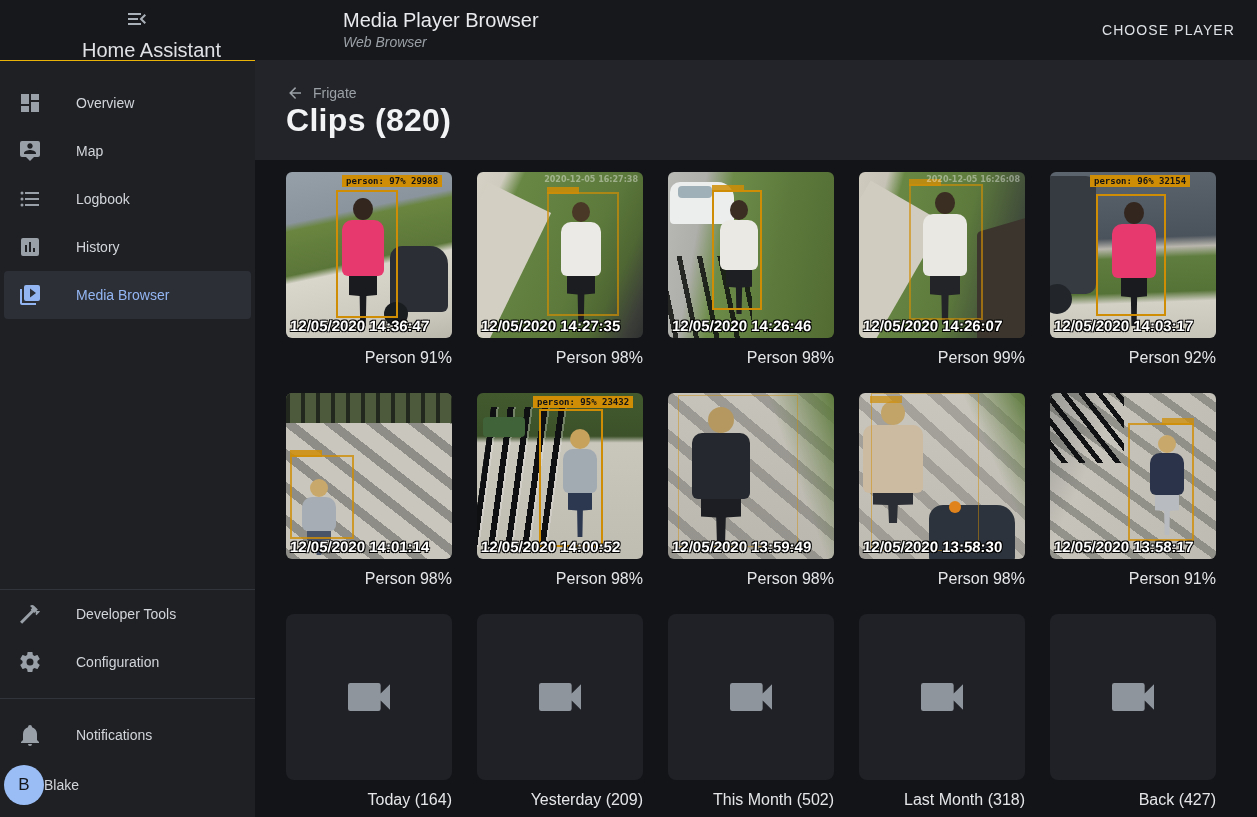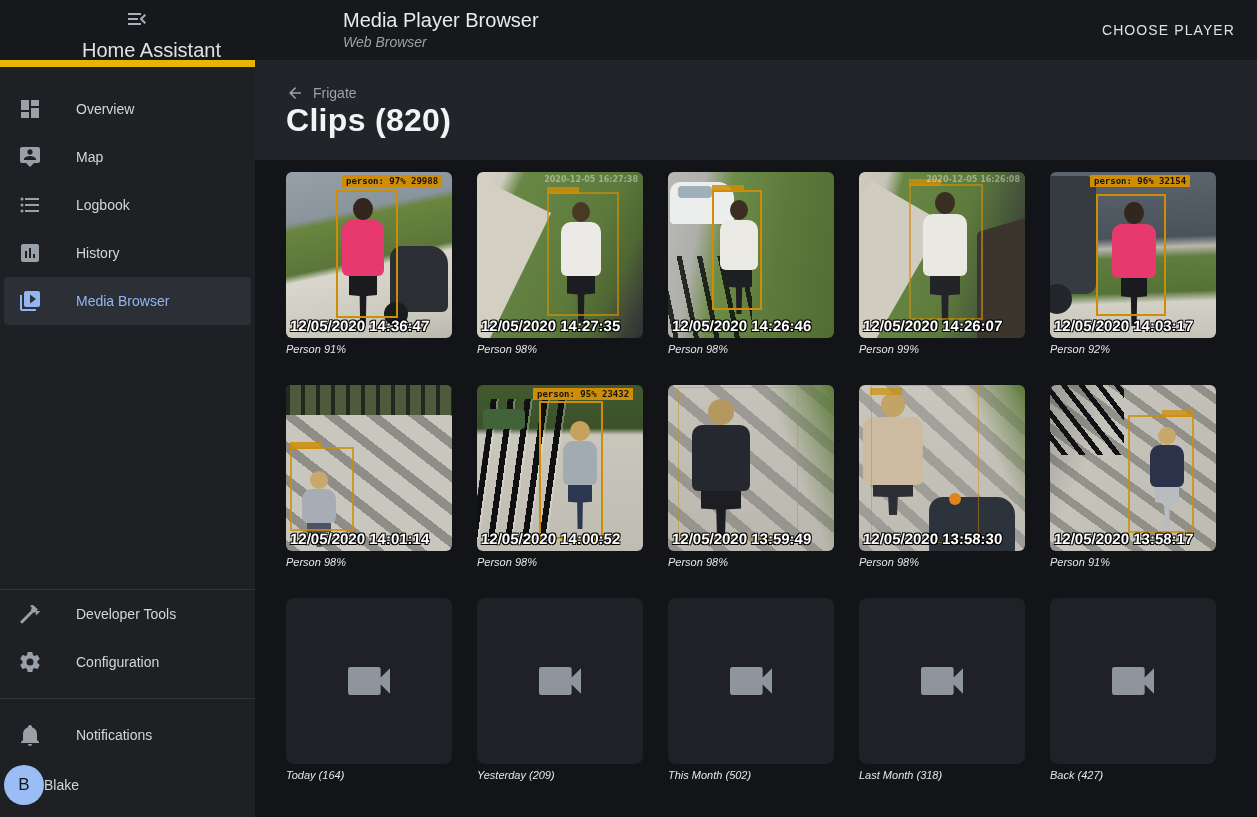--- a/index.html
+++ b/index.html
@@ -17,21 +17,21 @@
   .panel-title { color:#e8eaed; font-size:20px;text-align:right; }
   .panel-subtitle { color:#9aa0a6; font-size:14px; margin-top:2px; cursor:pointer;font-style:italic; }
   .choose-btn { margin-left:auto; margin-right:14px; background:transparent; border:none;
                 color:#dde0e4; font-family:inherit; font-size:14px; font-weight:500;
                 letter-spacing:1.1px; padding:10px 8px; cursor:pointer; white-space:nowrap; }
 
   
   .shell { flex:1; display:flex; min-height:0; }
 
   
-  .sidebar { width:255px; min-width:255px; background:#1e2024; border-top:7px solid #eab308;
+  .sidebar { width:255px; min-width:255px; background:#1e2024; border-top:1px solid #eab308;
              display:flex; flex-direction:column; padding-top:18px; }
   .side-item { height:48px; display:flex; align-items:center; margin:0 4px; border-radius:4px;
                color:#d2d5da; font-size:14px; font-weight:500; cursor:pointer; }
   .side-item .ic { width:52px; display:flex; align-items:center; justify-content:center; color:#9aa0a8; }
   .side-item .lbl { margin-left:20px; }
   .side-item.active { background:#2c2f36; color:#93b6f3; }
   .side-item.active .ic { color:#93b6f3; }
   .side-spacer { flex:1; }
   .side-divider { height:1px; background:#31343a; margin:0; }
   .side-divider.mid { margin:12px 0; }
@@ -39,24 +39,24 @@
                  color:#d2d5da; font-size:14px; font-weight:500; border-radius:4px; }
   .avatar { width:40px; height:40px; border-radius:50%; background:#9abdf5; color:#14171c;
             display:flex; align-items:center; justify-content:center; font-size:17px; font-weight:500; }
 
   
   .main { flex:1; display:flex; flex-direction:column; min-width:0; background:#131418; }
   .panel-header { background:#222429; height:100px; min-height:100px; padding:24px 8px 0 31px; }
   .breadcrumb { display:flex; align-items:center; gap:9px; color:#9ba1a6; font-size:14px;
                 cursor:pointer; width:max-content; }
   .page-title { color:#f1f3f4; font-size:32px; font-weight:700; margin-top:0; letter-spacing:0.3px; }
-  .content { flex:1; padding:12px 20px 16px 31px; overflow:hidden; }
+  .content { flex:1; padding:12px 20px 16px 31px; overflow:hidden;text-align:right; }
   .grid { display:grid; grid-template-columns:repeat(5,166px); column-gap:25px; row-gap:24px; }
   .card { width:166px; cursor:pointer; }
-  .caption { font-size:11px; line-height:23px; color:#e4e6e8; white-space:nowrap;font-style:italic; }
+  .caption { margin-top:8px; font-size:16px; line-height:23px; color:#e4e6e8; white-space:nowrap; }
 
   
   .thumb { width:166px; height:166px; border-radius:6px; position:relative; overflow:hidden; background:#8a8f94; }
   .thumb::before { content:""; position:absolute; z-index:1; }
   .prop,.prop2 { position:absolute; display:none; z-index:1; }
   .person { position:absolute; z-index:2; display:flex; flex-direction:column; align-items:center; }
   .head { border-radius:50%; }
   .torso { border-radius:10px 10px 6px 6px; }
   .legs { clip-path:polygon(0 0,100% 0,100% 38%,62% 40%,60% 100%,40% 100%,38% 40%,0 38%); }
   .bbox { position:absolute; z-index:3; border:2px solid #cf8d06; }

